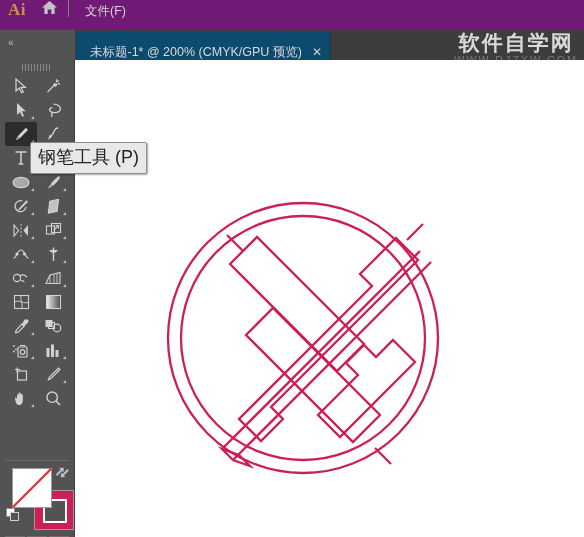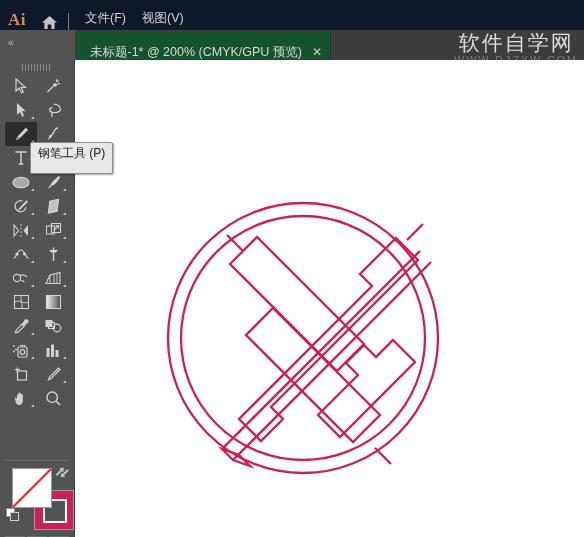--- a/index.html
+++ b/index.html
@@ -6,71 +6,71 @@
   html,body{
     width:584px; height:537px; overflow:hidden;
     background:#535353;
     font-family:"Liberation Sans","DejaVu Sans",sans-serif;
   }
   #app{ position:relative; width:584px; height:537px; }
 
   
   .menubar{
     position:absolute; left:0; top:0; width:584px; height:30px;
-    background:#0f172a; display:flex; align-items:flex-end;
+    background:#701a75; display:flex; align-items:flex-start;
   }
   .ai-logo{
     width:34px; text-align:center; color:#d38b54;
     font-size:17px; font-weight:bold; letter-spacing:0.5px;
     font-family:"Liberation Serif","DejaVu Serif",serif;
   }
   .home-btn{ width:30px; display:flex; align-items:center; justify-content:center; }
   .home-btn svg{ display:block; }
   .menu-sep{
     width:1px; height:17px; background:#7d7d7d; margin:0 8px 0 4px;
   }
-  .menu-items{ display:flex; align-items:center; }
+  .menu-items{ display:flex; align-items:center;gap:36px; }
   .menu-item{
     color:#d6d6d6; font-size:12.5px; padding:3px 8px; white-space:nowrap;
     cursor:default;
   }
 
   
   .tabbar{
     position:absolute; left:0; top:30px; width:584px; height:30px;
     background:#3d3d3d;
   }
   .tabbar-left{
     position:absolute; left:0; top:0; width:75px; height:30px;
     background:#535353;
   }
   .collapse-arrows{
     position:absolute; left:8px; top:8px; color:#bdbdbd;
     font-size:10px; line-height:10px; letter-spacing:-1px;
   }
   .doc-tab{
     position:absolute; left:76px; top:2px; height:28px;
-    background:#14532d; display:flex; align-items:center;
+    background:#0c4a6e; display:flex; align-items:center;
     padding:12px 4px 0 14px; border-right:1px solid #2f2f2f;
   }
   .doc-tab-title{
     color:#d9d9d9; font-size:12.5px; white-space:nowrap;
   }
   .doc-tab-close{
     color:#cfcfcf; font-size:12px; margin-left:10px; margin-right:4px;
     cursor:pointer; font-weight:bold;
   }
 
   
   .watermark{
     position:absolute; right:6px; top:31px; text-align:center;
     pointer-events:none; user-select:none;
   }
   .wm-main{
-    color:#e8e8e8; font-size:21px; font-weight:normal; letter-spacing:2px;
+    color:#e8e8e8; font-size:21px; font-weight:bold; letter-spacing:2px;
     line-height:23px; opacity:.92;
   }
   .wm-sub{
     color:#8d8d8d; font-size:10.5px; letter-spacing:2.2px;
     line-height:12px; opacity:.75;
   }
 
   
   .toolpanel{
     position:absolute; left:0; top:60px; width:75px; height:477px;
@@ -95,22 +95,22 @@
     position:absolute; right:3px; bottom:3px;
     width:0; height:0;
     border-left:3px solid transparent;
     border-bottom:3px solid #c9c9c9;
   }
 
   
   .tooltip{
     position:absolute; left:30px; top:142px;
     background:#e8e8e8; border:1px solid #8c8c8c;
-    padding:2px 7px 11px 7px; border-radius:2px;
-    color:#232323; font-size:12px; white-space:nowrap;
+    padding:2px 7px 4px 7px; border-radius:2px;
+    color:#232323; font-size:18px; white-space:nowrap;
     box-shadow:1px 1px 2px rgba(0,0,0,.35); z-index:60;
   }
 
   
   .color-area{
     position:absolute; left:0; top:400px; width:75px; height:137px;
   }
   .color-sep{
     position:absolute; left:5px; top:0; width:64px; height:1px; background:#6a6a6a;
   }
@@ -160,21 +160,20 @@
   <div class="menubar">
     <div class="ai-logo">Ai</div>
     <div class="home-btn">
       <svg width="17" height="15" viewBox="0 0 17 15">
         <path d="M8.5 1 L16 7.5 L13.6 7.5 L13.6 14 L10.3 14 L10.3 9.6 L6.7 9.6 L6.7 14 L3.4 14 L3.4 7.5 L1 7.5 Z" fill="#c3c3c3"></path>
       </svg>
     </div>
     <div class="menu-sep"></div>
     <div class="menu-items">
       <div class="menu-item">文件(F)</div>
-      <div class="menu-item">视图(V)</div>
     </div>
   </div>
 
   <div class="tabbar">
     <div class="tabbar-left">
       <div class="collapse-arrows">«</div>
     </div>
     <div class="doc-tab">
       <span class="doc-tab-title">未标题-1* @ 200% (CMYK/GPU 预览)</span>
       <span class="doc-tab-close">✕</span>

